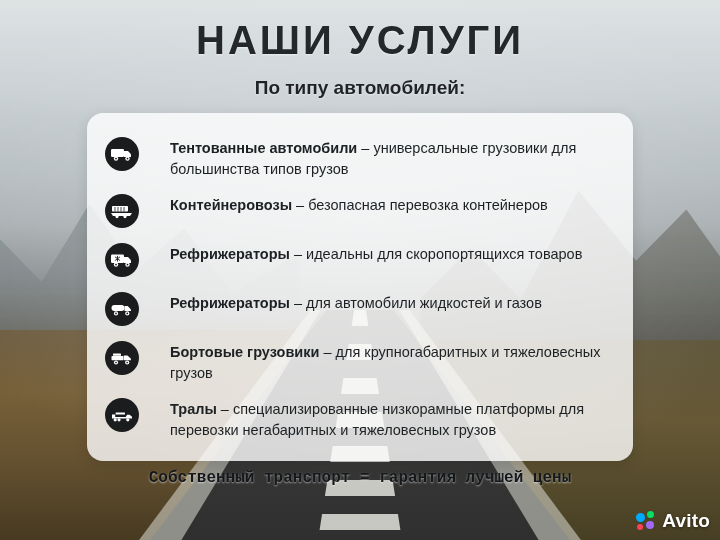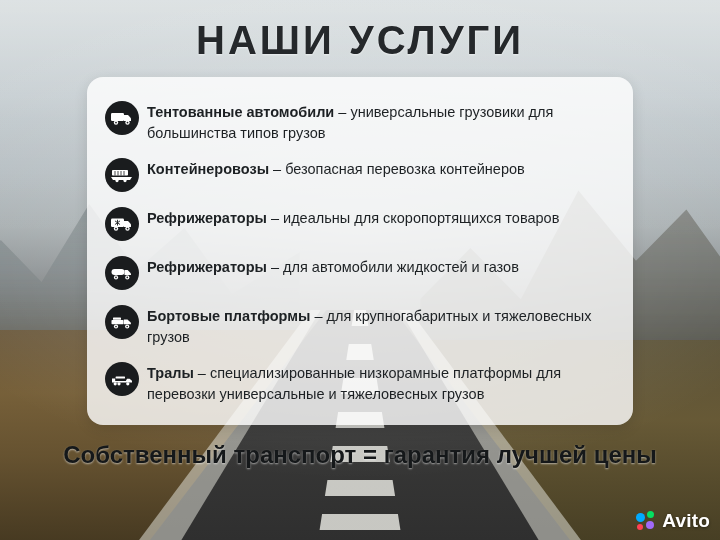--- a/index.html
+++ b/index.html
@@ -120,21 +120,21 @@
     width: 546px;
     background: rgba(255,255,255,.80);
     border-radius: 16px;
     padding: 16px 20px 14px 18px;
     box-shadow: 0 4px 14px rgba(0,0,0,.12);
   }
 
   .row {
     display: flex;
     align-items: flex-start;
-    gap: 8px;
+    gap: 31px;
     padding: 7px 0;
   }
 
   .badge {
     flex: 0 0 auto;
     width: 34px; height: 34px;
     border-radius: 50%;
     background: #1a1c1e;
     display: flex; align-items: center; justify-content: center;
     margin-top: 1px;
@@ -143,25 +143,26 @@
 
   .rowtext {
     font-size: 14.5px;
     line-height: 1.42;
     color: #1d2124;
     padding-top: 2px;
   }
   .rowtext b { font-weight: bold; }
 
   .footer {
-    margin-top: 16px;
-    font-size: 24px;
+    margin-top: 8px;
+    font-size: 16px;
     font-weight: bold;
     color: #15181a;
     text-shadow: 0 1px 2px rgba(255,255,255,.55);
+    font-family: Liberation Mono, monospace;
   }
 
   
   .watermark {
     position: absolute; right: 10px; bottom: 8px;
     display: flex; align-items: center; gap: 6px;
     color: #ffffff;
     font-size: 19px;
     font-weight: bold;
     letter-spacing: .2px;
@@ -188,20 +189,21 @@
   <div class="bg-field-right"></div>
   <div class="bg-road"></div>
   <div class="bg-shoulder-l"></div>
   <div class="bg-shoulder-r"></div>
   <div class="bg-road-line"></div>
   <div class="bg-vignette"></div>
 
   <div class="content">
 
     <div class="title">НАШИ УСЛУГИ</div>
+    <div class="subtitle">По типу автомобилей:</div>
 
     <div class="card">
 
       <div class="row">
         <span class="badge">
           <svg width="22" height="16" viewBox="0 0 22 16" aria-hidden="true">
             <rect x="0" y="3" width="13" height="8" rx="1.2" fill="#fff"></rect>
             <path d="M13 5h4l3 3.2V11h-7z" fill="#fff"></path>
             <circle cx="5" cy="12.6" r="2.2" fill="#fff"></circle>
               <circle cx="5" cy="12.6" r="0.9" fill="#1a1c1e"></circle>
@@ -268,36 +270,36 @@
             <rect x="0.5" y="6" width="12" height="4.2" rx="0.8" fill="#fff"></rect>
             <rect x="2" y="3.4" width="8" height="2.4" rx="0.6" fill="#fff"></rect>
             <path d="M12.8 5.4h3.7l3.4 3.4v1.4h-7.1z" fill="#fff"></path>
             <circle cx="5" cy="12.5" r="2.1" fill="#fff"></circle>
               <circle cx="5" cy="12.5" r="0.85" fill="#1a1c1e"></circle>
             <circle cx="16.2" cy="12.5" r="2.1" fill="#fff"></circle>
               <circle cx="16.2" cy="12.5" r="0.85" fill="#1a1c1e"></circle>
           </svg>
         </span>
         <div class="rowtext">
-          <b>Бортовые платформы</b><span> – </span><span>для крупногабаритных и тяжеловесных грузов</span>
+          <b>Бортовые грузовики</b><span> – </span><span>для крупногабаритных и тяжеловесных грузов</span>
         </div>
       </div>
 
       <div class="row">
         <span class="badge">
           <svg width="22" height="16" viewBox="0 0 22 16" aria-hidden="true">
             <path d="M1 7.5h3.2V10h10.6l1.2-2.2h2.6L21 9.8v1.6H1z" fill="#fff"></path>
             <rect x="4.6" y="5.4" width="9.4" height="2" rx="0.5" fill="#fff"></rect>
             <circle cx="4.2" cy="12.8" r="1.6" fill="#fff"></circle>
             <circle cx="8" cy="12.8" r="1.6" fill="#fff"></circle>
             <circle cx="16.8" cy="12.8" r="1.6" fill="#fff"></circle>
           </svg>
         </span>
         <div class="rowtext">
-          <b>Тралы</b><span> – </span><span>специализированные низкорамные платформы для перевозки универсальные и тяжеловесных грузов</span>
+          <b>Тралы</b><span> – </span><span>специализированные низкорамные платформы для перевозки негабаритных и тяжеловесных грузов</span>
         </div>
       </div>
 
     </div>
 
     <div class="footer">Собственный транспорт = гарантия лучшей цены</div>
   </div>
 
   <div class="watermark">
     <span class="wm-dots">

